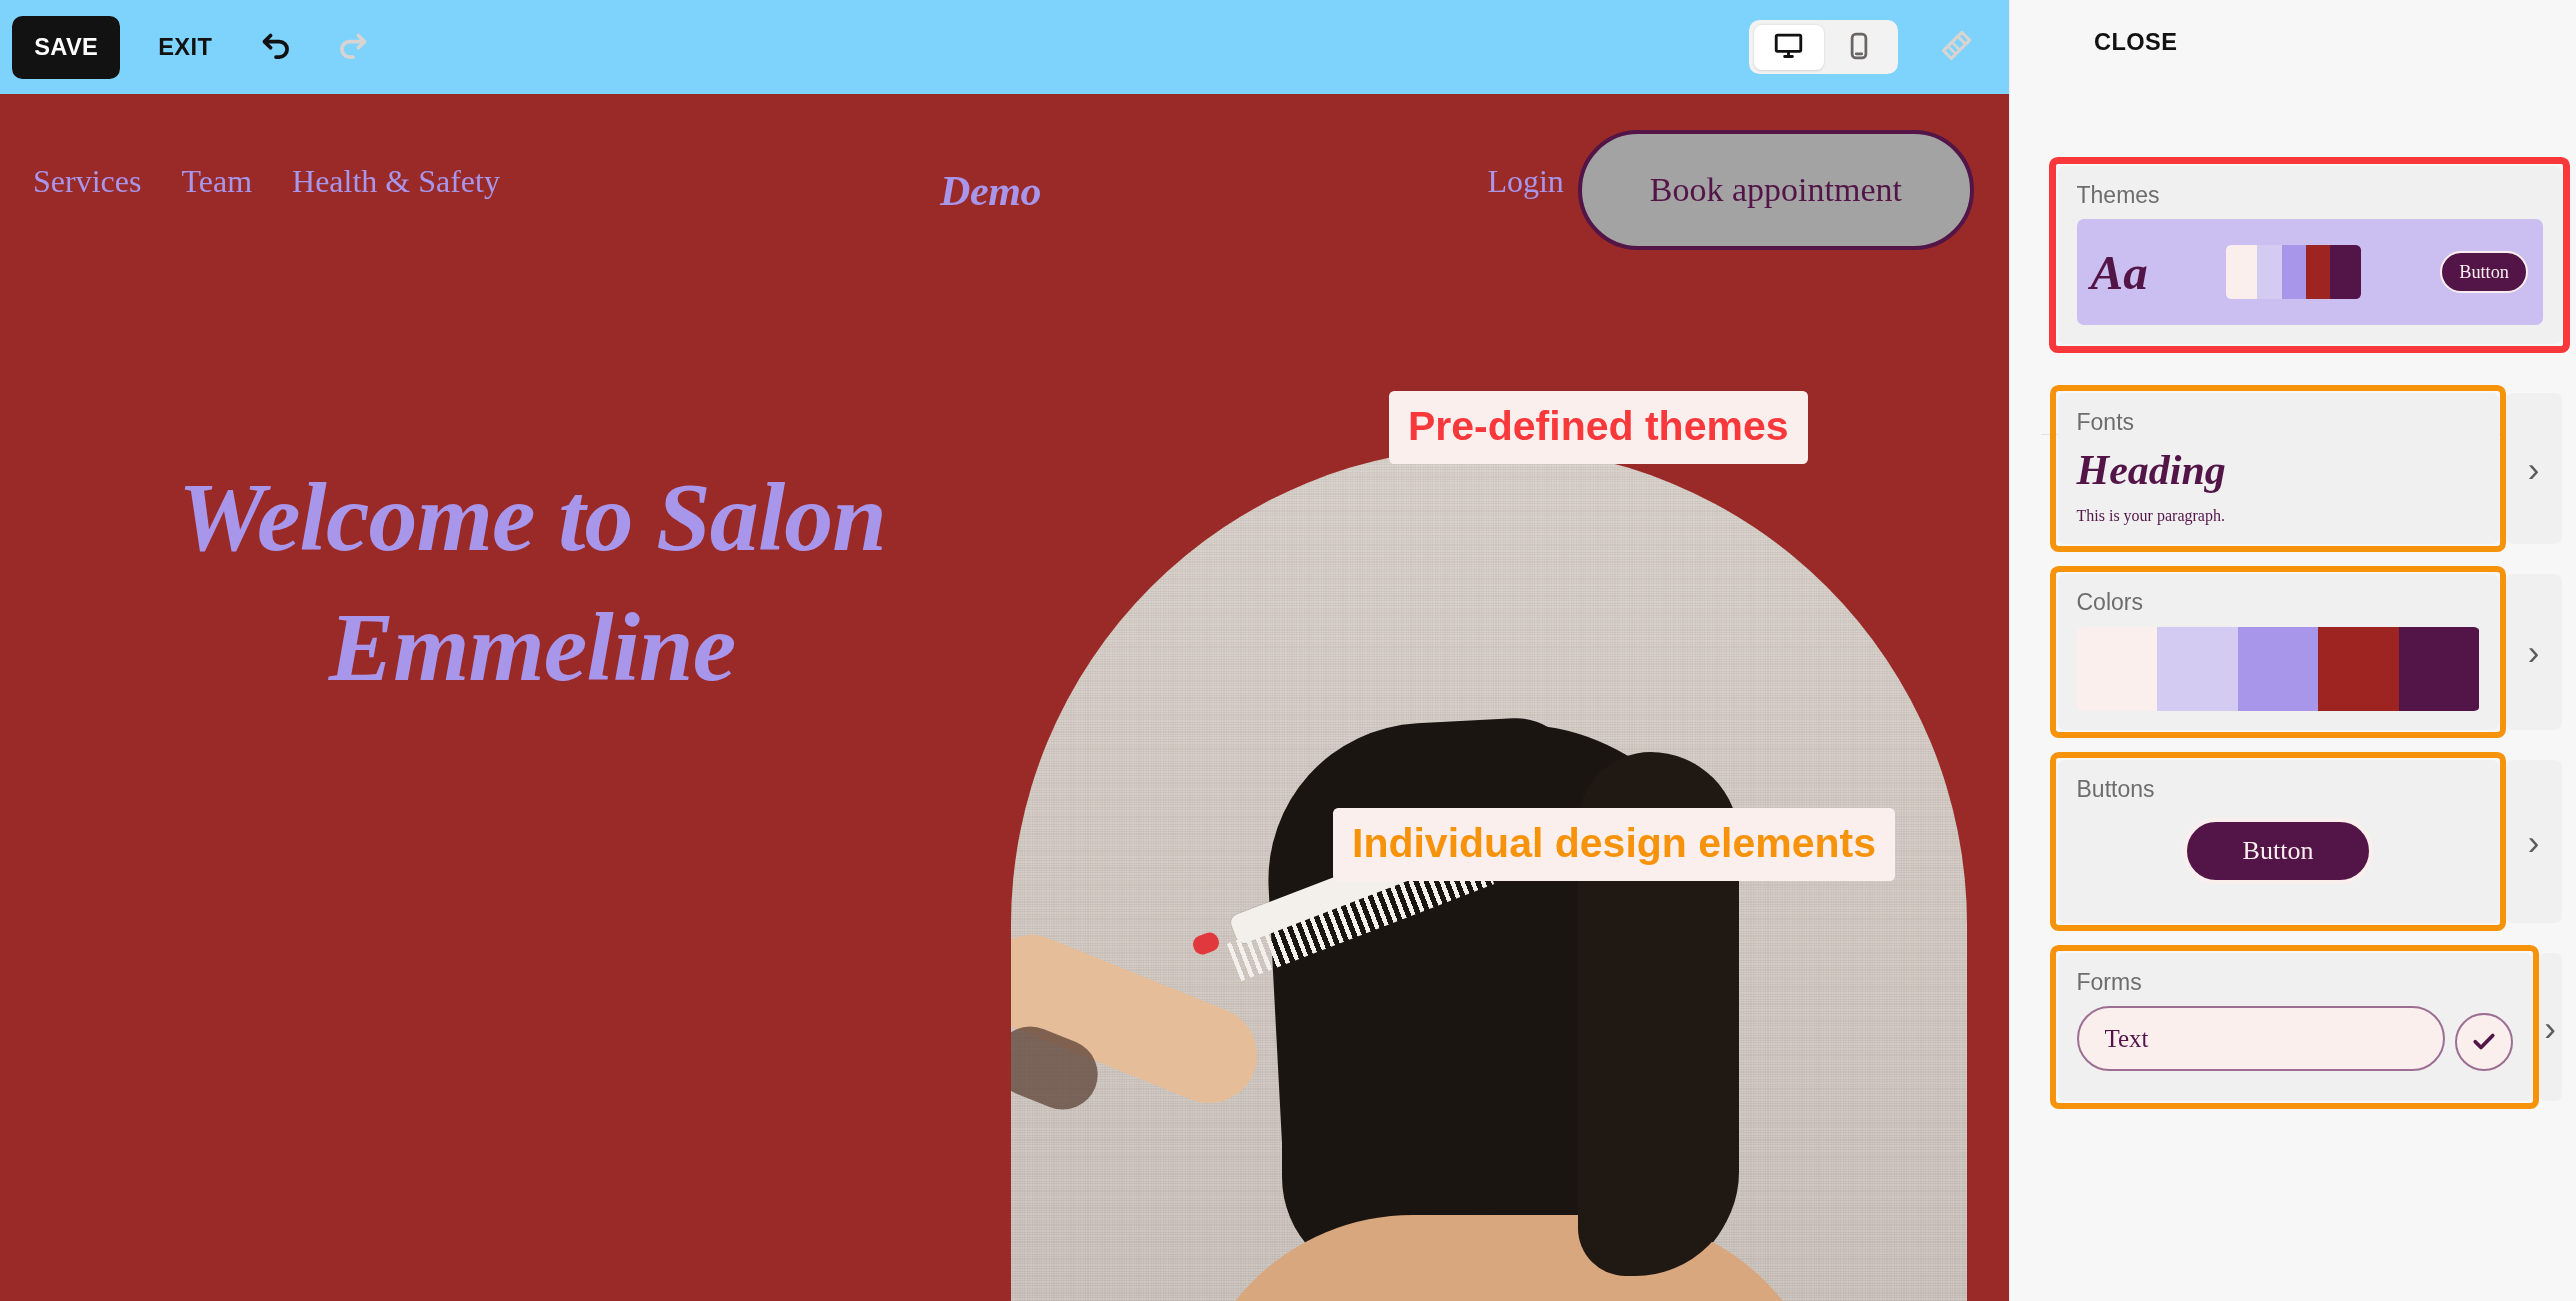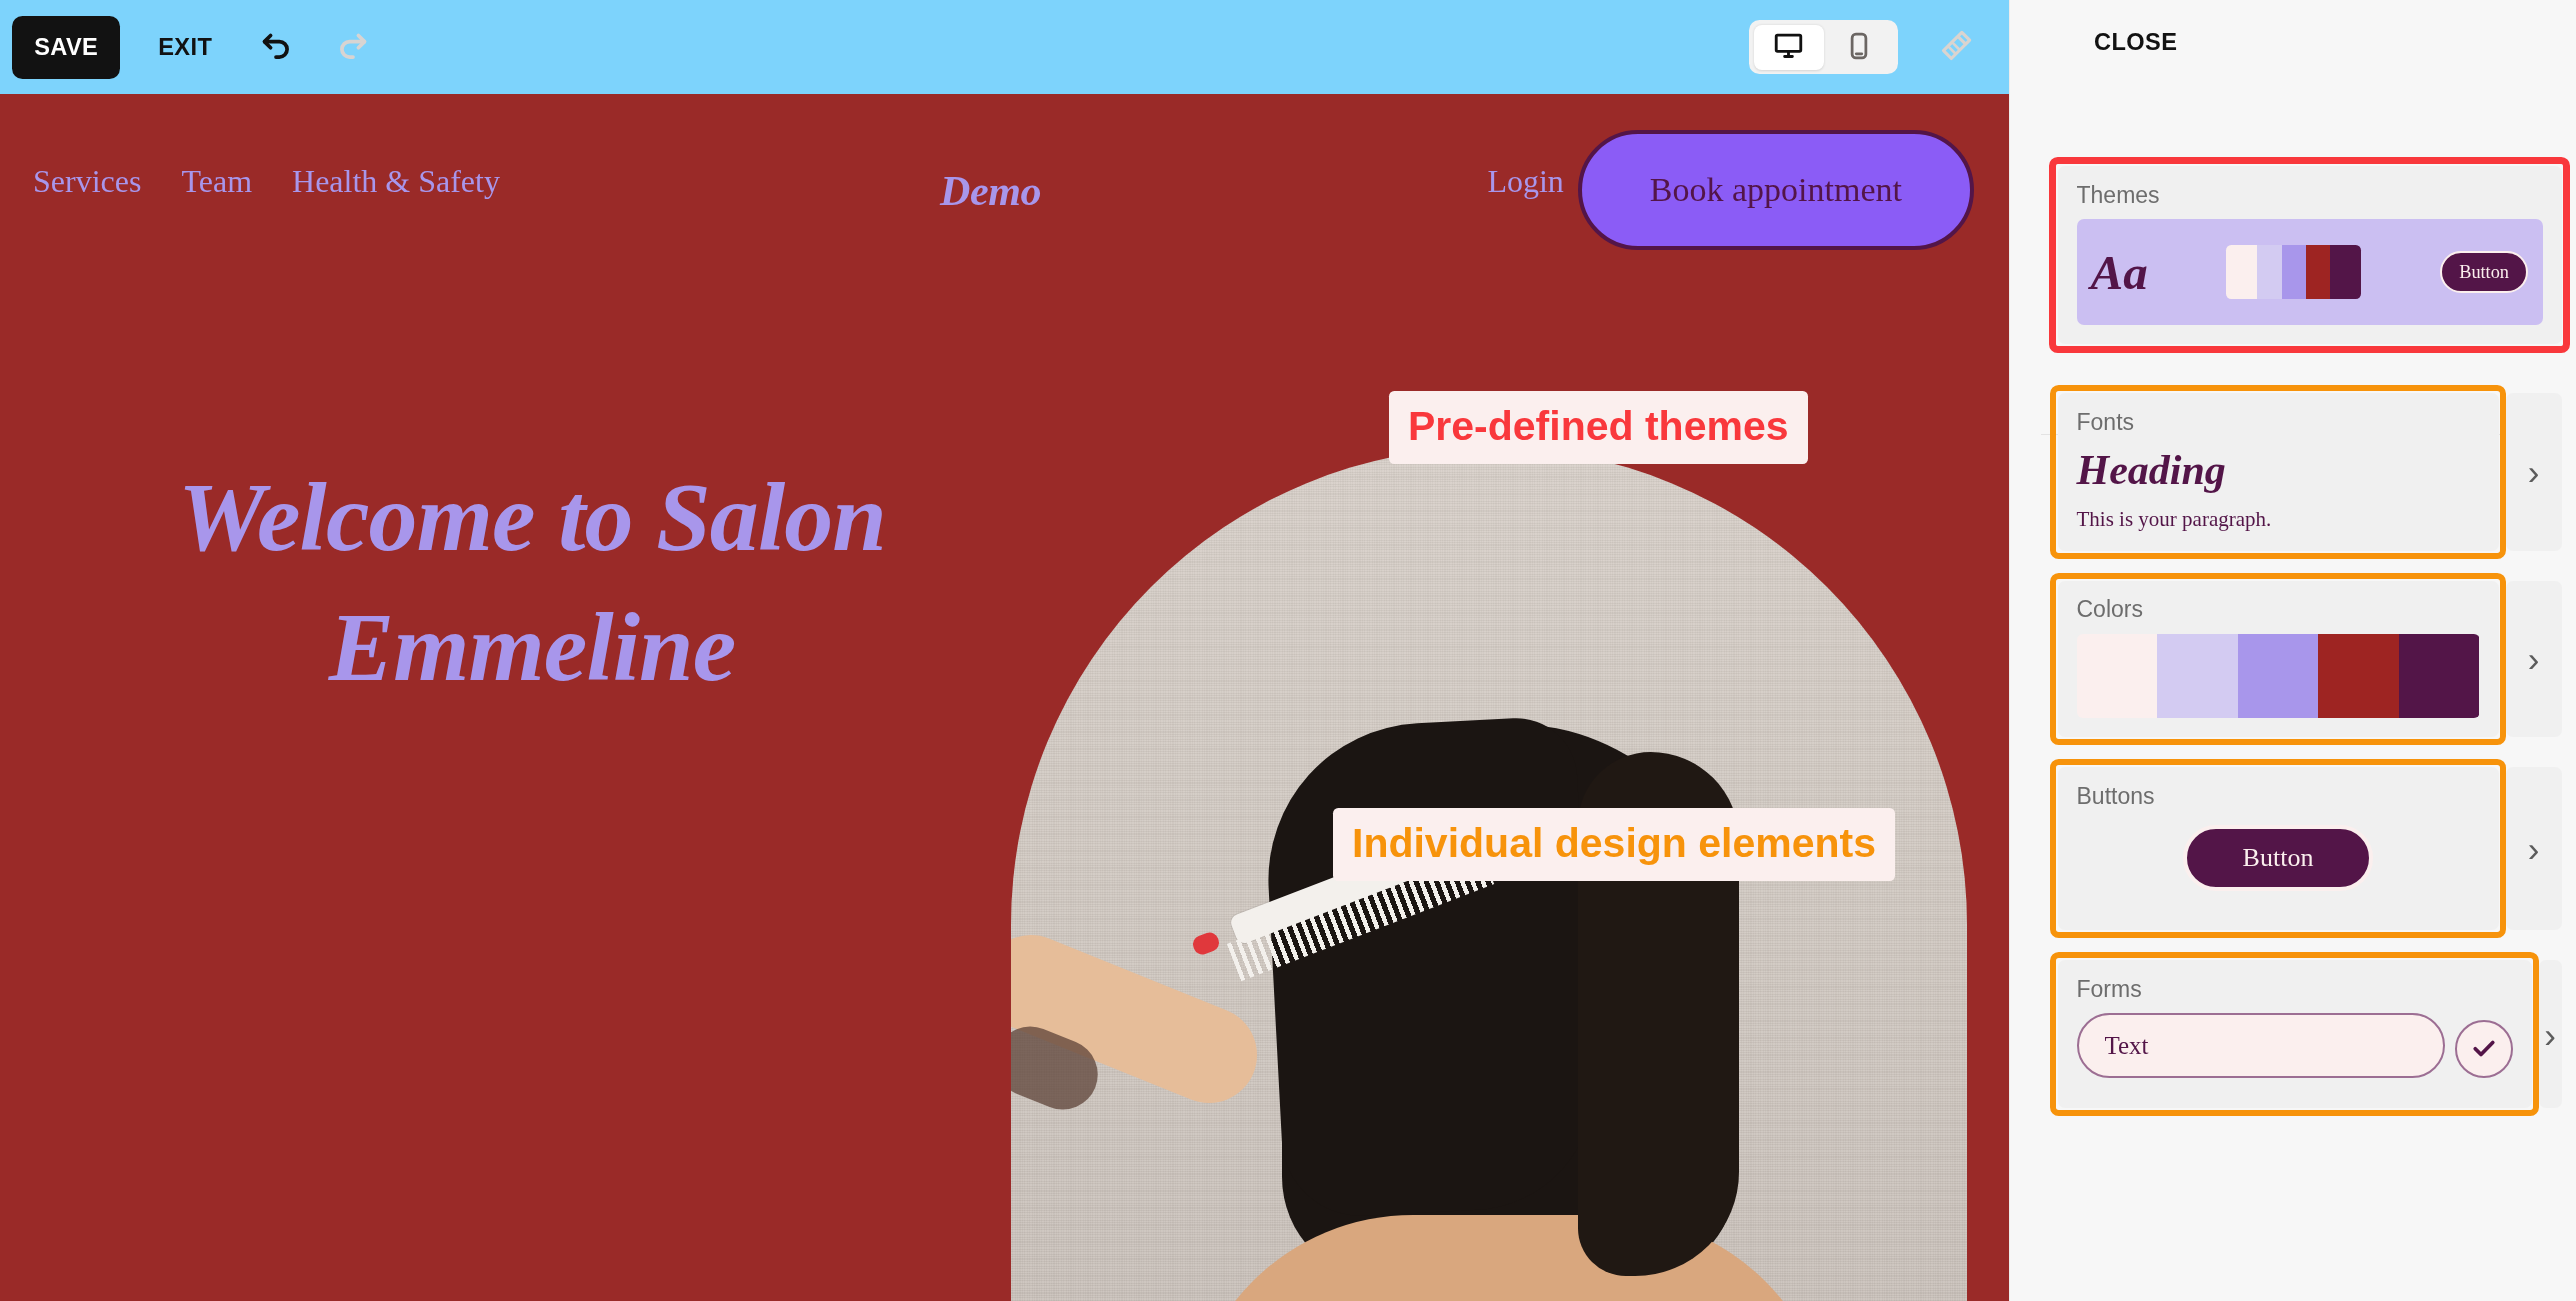--- a/index.html
+++ b/index.html
@@ -84,21 +84,21 @@
   }
   .nav-right {
     margin-left: auto; display: flex; align-items: center; padding-right: 35px;
   }
   .login-link {
     color: #A896EB; font-size: 32px;
     font-family: "Liberation Serif", serif;
     text-decoration: none; cursor: pointer; margin-right: 14px;
   }
   .book-btn {
-    background: #8b5cf6; color: #531548;
+    background: #a3a3a3; color: #531548;
     border: 4.4px solid #531548; border-radius: 872px;
     padding: 0 68px; height: 120px;
     font-size: 34px; font-family: "Liberation Serif", serif;
     cursor: pointer; white-space: nowrap;
     display: flex; align-items: center; justify-content: center; margin-top: 16px;
   }
 
   .hero-title {
     position: absolute; left: 52px; top: 358px;
     width: 960px;
@@ -290,21 +290,21 @@
     font-family: "Liberation Serif", serif; cursor: pointer;
   }
 
   
   .font-heading {
     color: #531548; font-size: 42px; font-weight: bold; font-style: italic;
     font-family: "Liberation Serif", serif; line-height: 1.15;
     margin-bottom: 12px;
   }
   .font-paragraph {
-    color: #531548; font-size: 21px;
+    color: #531548; font-size: 16px;
     font-family: "Liberation Serif", serif;
   }
 
   
   .color-row { display: flex; height: 84px; border-radius: 6.1px; overflow: hidden; }
   .color-row > span { flex: 1; }
 
   
   .button-preview { display: flex; justify-content: center; padding: 5.2px 0 8.7px 0; }
   .preview-btn {

